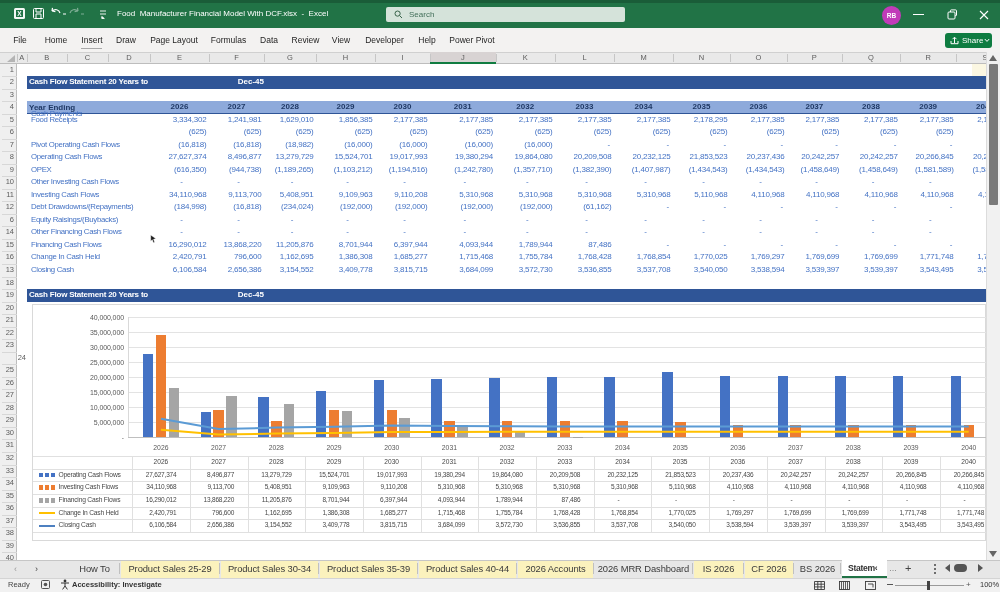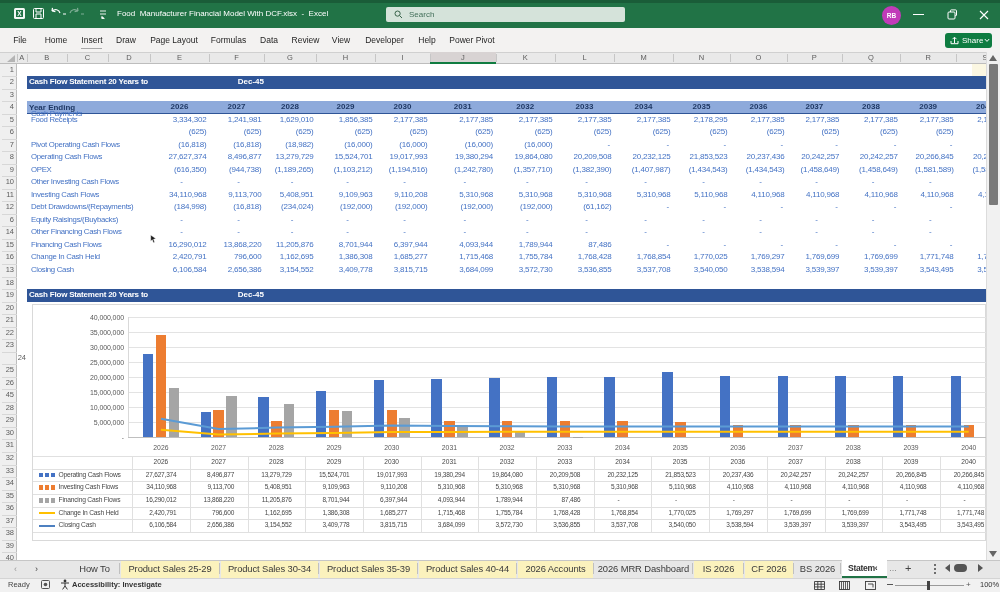--- a/index.html
+++ b/index.html
@@ -151,21 +151,21 @@
 <div class="a" style="left:0;top:326.6px;width:14px;height:12.53px;line-height:12.53px;text-align:right;color:#5c5c5c;font-size:7.5px;">22</div>
 <div class="a" style="left:2px;top:339.2px;width:15px;height:1px;background:#d7d7d7;"></div>
 <div class="a" style="left:0;top:339.2px;width:14px;height:12.53px;line-height:12.53px;text-align:right;color:#5c5c5c;font-size:7.5px;">23</div>
 <div class="a" style="left:2px;top:351.7px;width:15px;height:1px;background:#d7d7d7;"></div>
 <div class="a" style="left:12px;top:351.7px;width:14px;height:12.53px;line-height:12.53px;text-align:right;color:#5c5c5c;font-size:7.5px;">24</div>
 <div class="a" style="left:2px;top:364.2px;width:15px;height:1px;background:#d7d7d7;"></div>
 <div class="a" style="left:0;top:364.2px;width:14px;height:12.53px;line-height:12.53px;text-align:right;color:#5c5c5c;font-size:7.5px;">25</div>
 <div class="a" style="left:2px;top:376.7px;width:15px;height:1px;background:#d7d7d7;"></div>
 <div class="a" style="left:0;top:376.8px;width:14px;height:12.53px;line-height:12.53px;text-align:right;color:#5c5c5c;font-size:7.5px;">26</div>
 <div class="a" style="left:2px;top:389.3px;width:15px;height:1px;background:#d7d7d7;"></div>
-<div class="a" style="left:0;top:389.3px;width:14px;height:12.53px;line-height:12.53px;text-align:right;color:#5c5c5c;font-size:7.5px;">45</div>
+<div class="a" style="left:0;top:389.3px;width:14px;height:12.53px;line-height:12.53px;text-align:right;color:#5c5c5c;font-size:7.5px;">27</div>
 <div class="a" style="left:2px;top:401.8px;width:15px;height:1px;background:#d7d7d7;"></div>
 <div class="a" style="left:0;top:401.8px;width:14px;height:12.53px;line-height:12.53px;text-align:right;color:#5c5c5c;font-size:7.5px;">28</div>
 <div class="a" style="left:2px;top:414.3px;width:15px;height:1px;background:#d7d7d7;"></div>
 <div class="a" style="left:0;top:414.3px;width:14px;height:12.53px;line-height:12.53px;text-align:right;color:#5c5c5c;font-size:7.5px;">29</div>
 <div class="a" style="left:2px;top:426.9px;width:15px;height:1px;background:#d7d7d7;"></div>
 <div class="a" style="left:0;top:426.9px;width:14px;height:12.53px;line-height:12.53px;text-align:right;color:#5c5c5c;font-size:7.5px;">30</div>
 <div class="a" style="left:2px;top:439.4px;width:15px;height:1px;background:#d7d7d7;"></div>
 <div class="a" style="left:0;top:439.4px;width:14px;height:12.53px;line-height:12.53px;text-align:right;color:#5c5c5c;font-size:7.5px;">31</div>
 <div class="a" style="left:2px;top:451.9px;width:15px;height:1px;background:#d7d7d7;"></div>
 <div class="a" style="left:0;top:451.9px;width:14px;height:12.53px;line-height:12.53px;text-align:right;color:#5c5c5c;font-size:7.5px;">32</div>

